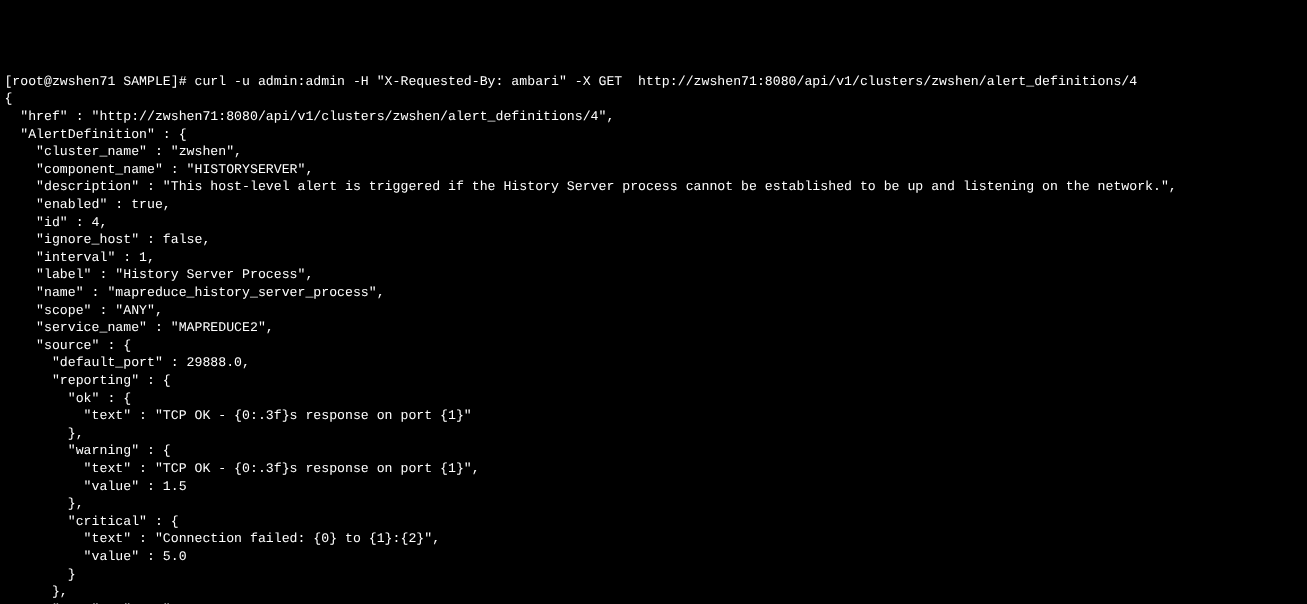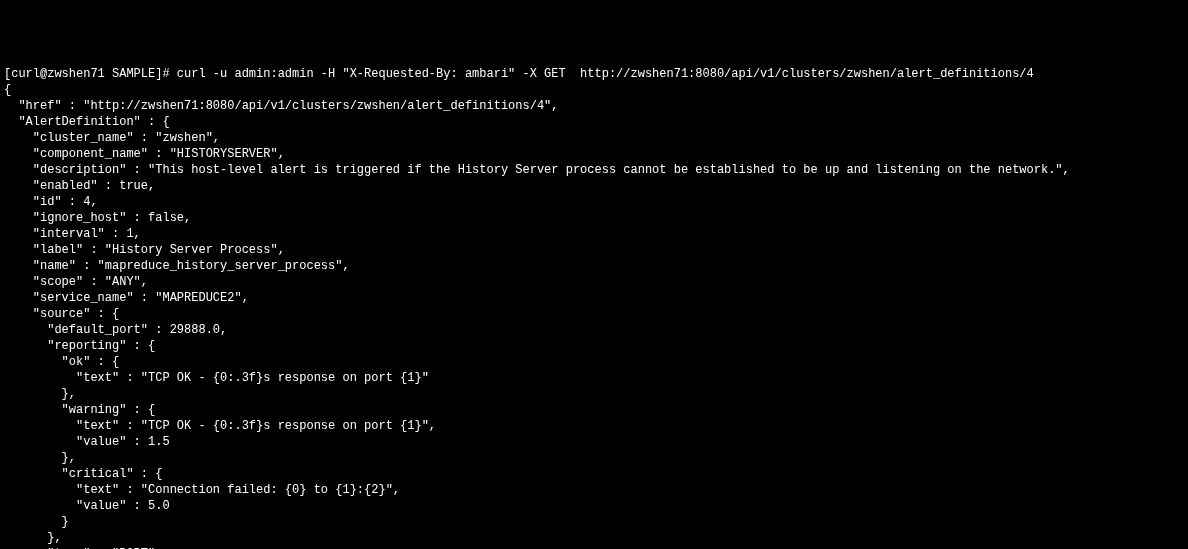--- a/index.html
+++ b/index.html
@@ -28,21 +28,21 @@
     }
     .output {
       color: #ffffff;
     }
   </style>
 </head>
 <body>
 
 
 
-<div class="terminal"><span class="prompt">[curl@zwshen71 SAMPLE]# </span><span class="command">curl -u admin:admin -H "X-Requested-By: ambari" -X GET  http://zwshen71:8080/api/v1/clusters/zwshen/alert_definitions/4</span>
+<div class="terminal"><span class="prompt">[root@zwshen71 SAMPLE]# </span><span class="command">curl -u admin:admin -H "X-Requested-By: ambari" -X GET  http://zwshen71:8080/api/v1/clusters/zwshen/alert_definitions/4</span>
 <span class="output">{</span>
 <span class="output">  "href" : "http://zwshen71:8080/api/v1/clusters/zwshen/alert_definitions/4",</span>
 <span class="output">  "AlertDefinition" : {</span>
 <span class="output">    "cluster_name" : "zwshen",</span>
 <span class="output">    "component_name" : "HISTORYSERVER",</span>
 <span class="output">    "description" : "This host-level alert is triggered if the History Server process cannot be established to be up and listening on the network.",</span>
 <span class="output">    "enabled" : true,</span>
 <span class="output">    "id" : 4,</span>
 <span class="output">    "ignore_host" : false,</span>
 <span class="output">    "interval" : 1,</span>

